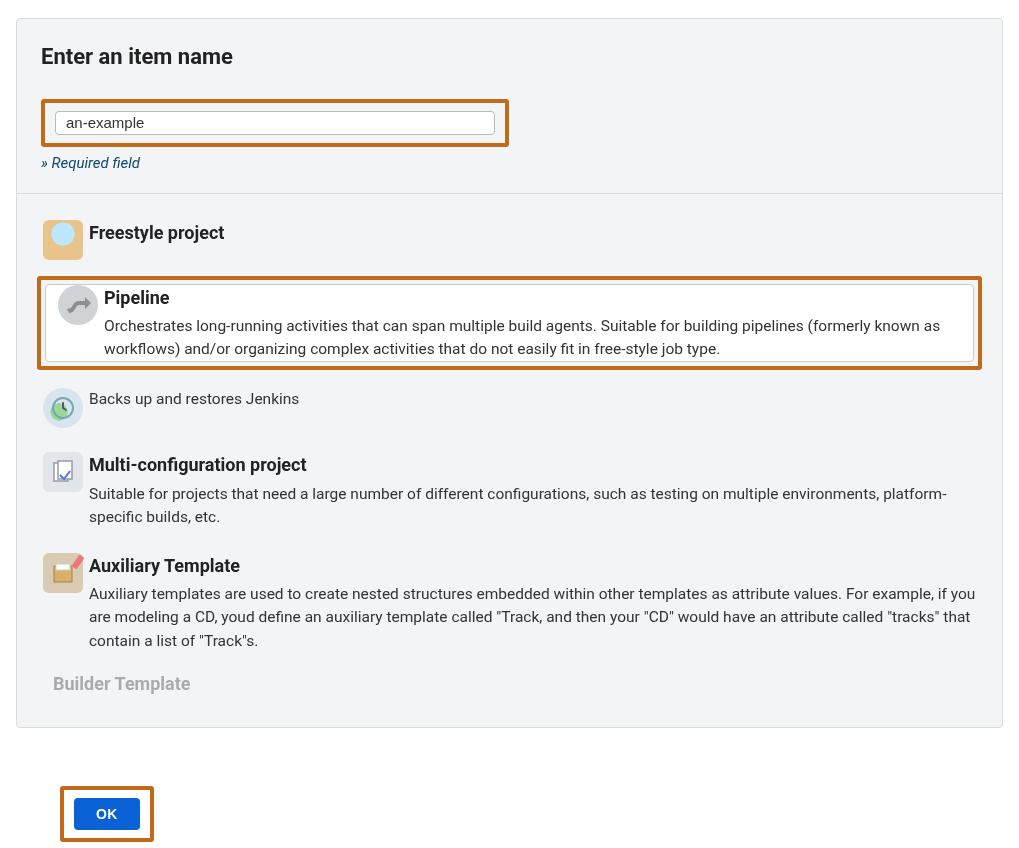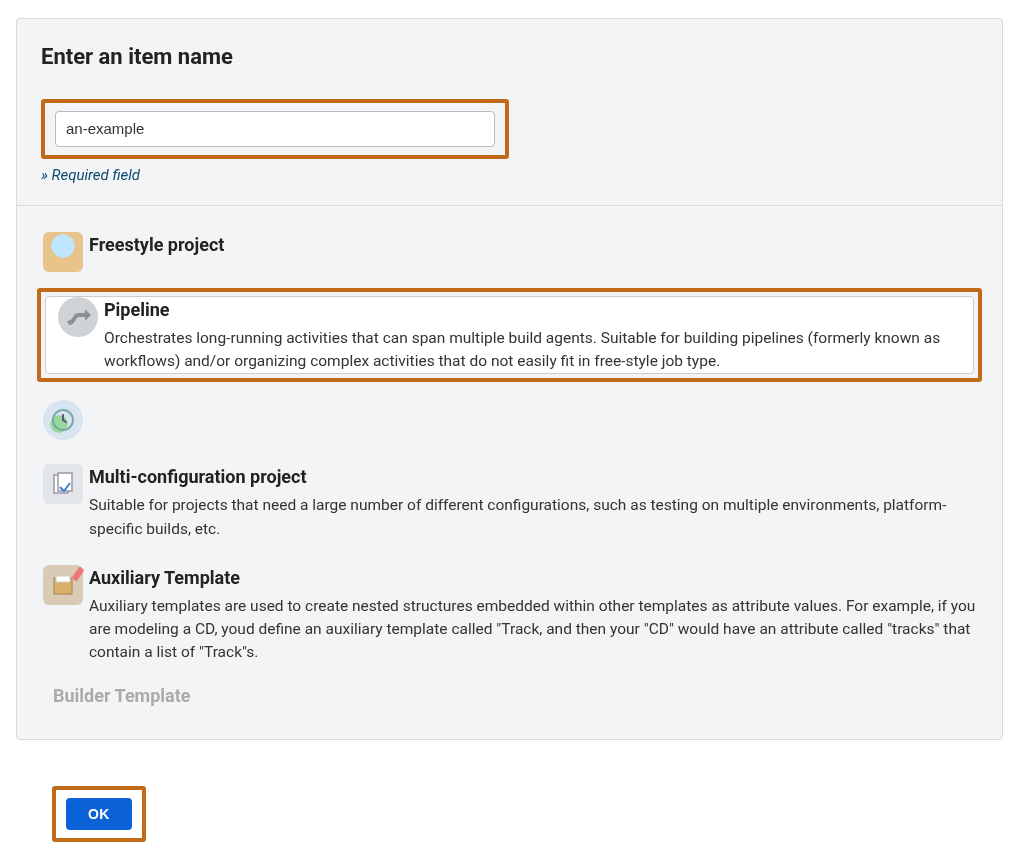--- a/index.html
+++ b/index.html
@@ -27,21 +27,21 @@
   }
   .input-wrap {
     margin-top: 26px;
     display: inline-block;
     border: 4px solid #c06a1a;
     border-radius: 3px;
     padding: 8px 10px 8px 10px;
   }
   .name-input {
     width: 440px;
-    height: 36px;
+    height: 24px;
     border: 1px solid #b7bbc0;
     border-radius: 4px;
     background: #ffffff;
     padding: 0 10px;
     font-size: 15px;
     color: #333;
     outline: none;
   }
   .required-note {
     margin-top: 6px;
@@ -90,21 +90,21 @@
   }
   .type-desc {
     color: #333;
     font-size: 15.5px;
     line-height: 1.5;
   }
   
   .footer-bar {
     position: fixed;
     bottom: 6px;
-    left: 52px;
+    left: 60px;
     border: 4px solid #c06a1a;
     border-radius: 3px;
     padding: 8px 10px;
     background: rgba(255,255,255,0.6);
     z-index: 50;
   }
   .ok-button {
     background: #0b62d6;
     color: #ffffff;
     border: none;
@@ -167,20 +167,21 @@
     </div>
 
     <div class="type-item">
       <div class="type-icon ic-backup">
         <svg width="24" height="24" viewBox="0 0 24 24">
             <circle cx="12" cy="12" r="10" fill="none" stroke="#7aa" stroke-width="2"></circle>
             <path d="M12 7 v5 l3 2" stroke="#557" stroke-width="2" fill="none" stroke-linecap="round"></path>
           </svg>
       </div>
       <div class="type-text">
+        <div class="type-desc">Backs up and restores Jenkins</div>
       </div>
     </div>
 
     <div class="type-item">
       <div class="type-icon ic-multi">
         <svg width="26" height="26" viewBox="0 0 26 26">
             <rect x="4" y="4" width="14" height="18" fill="#fff" stroke="#99a" stroke-width="1.5"></rect>
             <rect x="8" y="2" width="14" height="18" fill="#fff" stroke="#99a" stroke-width="1.5"></rect>
             <path d="M10 16 l4 4 l6 -8" stroke="#4a7bd1" stroke-width="2" fill="none"></path>
           </svg>

